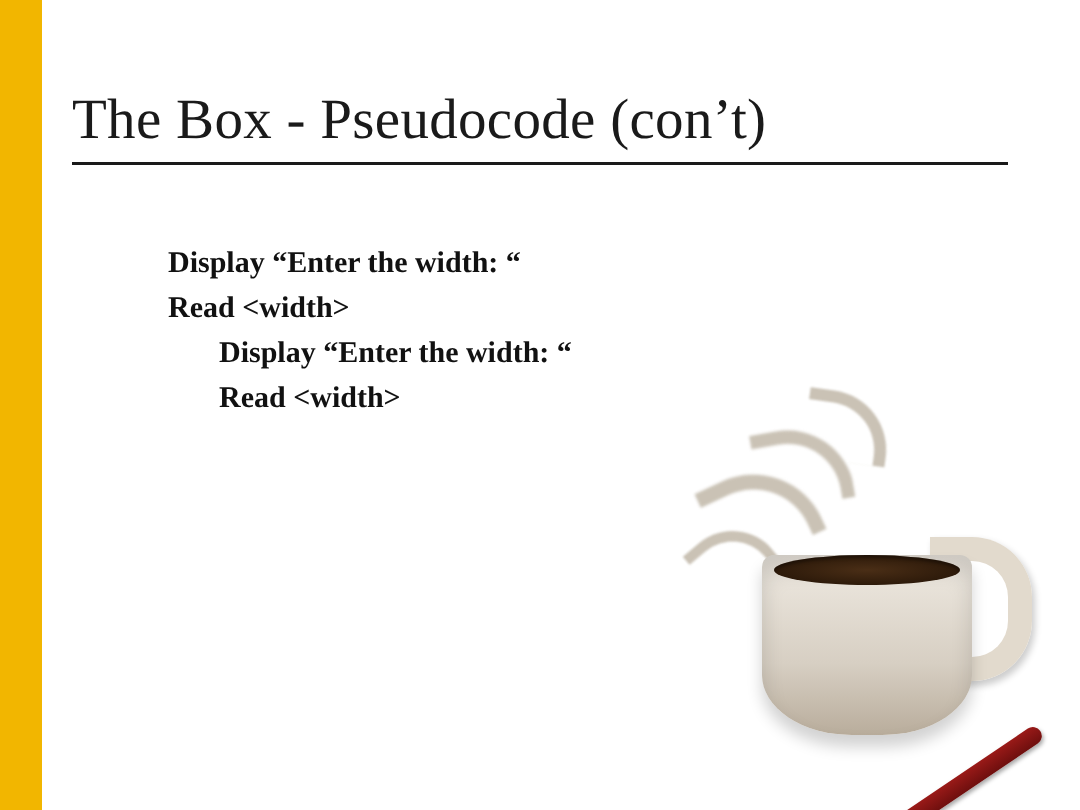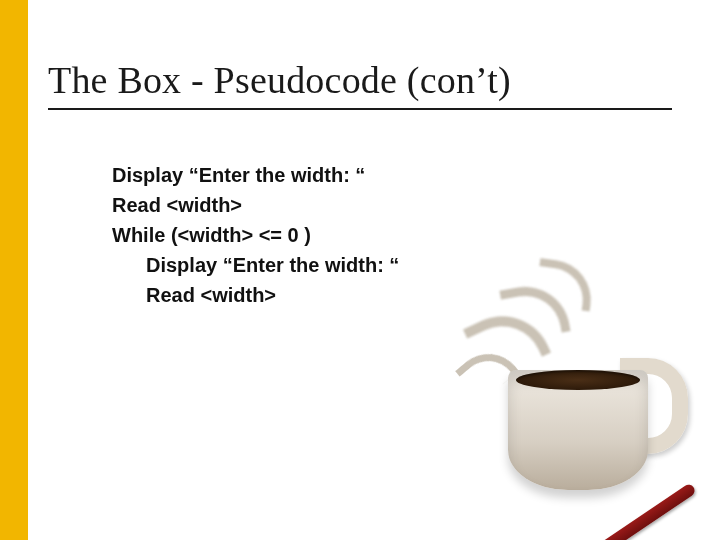--- a/index.html
+++ b/index.html
@@ -1,20 +1,20 @@
 <!DOCTYPE html>
 <html><head>
 <meta charset="utf-8">
 <style>
   html,body{margin:0;padding:0;width:720px;height:540px;background:#fff;font-family:"Times New Roman",Times,serif;overflow:hidden}
   .slide{position:relative;width:720px;height:512px}
   .sidebar{position:absolute;left:0;top:0;width:28px;height:540px;background:#f2b600}
   .title{position:absolute;left:48px;top:58px;font-size:38px;color:#1a1a1a;letter-spacing:.2px}
   .hr{position:absolute;left:48px;top:108px;width:624px;height:2px;background:#1a1a1a}
-  .body{position:absolute;left:112px;top:160px;font-family:Liberation Sans, sans-serif;font-size:20px;font-weight:700;color:#111;line-height:1.5}
+  .body{position:absolute;left:112px;top:160px;font-family:Liberation Serif, serif;font-size:20px;font-weight:700;color:#111;line-height:1.5}
   .body .indent{padding-left:34px}
   
   .art{position:absolute;right:22px;bottom:12px;width:260px;height:240px;pointer-events:none}
   .mug{position:absolute;right:50px;bottom:10px;width:140px;height:120px;border-radius:8px 8px 60px 60px/8px 8px 40px 40px;background:linear-gradient(180deg,#efeae2 0%,#d7cfc3 60%,#b9ad9c 100%);box-shadow:inset 0 10px 14px rgba(0,0,0,.15),0 8px 10px rgba(0,0,0,.18)}
   .mug::before{content:"";position:absolute;left:8px;top:0;width:124px;height:20px;border-radius:50%;background:radial-gradient(ellipse at center,#4a2e16 0%,#2d1a0a 70%);box-shadow:0 2px 2px rgba(0,0,0,.3) inset}
   .handle{position:absolute;right:10px;bottom:46px;width:52px;height:64px;border:16px solid #e2dacd;border-left:none;border-radius:0 40px 40px 0;box-shadow:2px 3px 5px rgba(0,0,0,.2)}
   .steam{position:absolute;right:86px;bottom:118px;width:160px;height:140px}
   .steam span{position:absolute;width:60px;height:48px;border:10px solid rgba(180,168,150,.7);border-bottom:none;border-left:none;border-radius:0 50px 0 0;filter:blur(1px)}
   .steam span:nth-child(1){left:20px;top:70px;transform:rotate(-25deg)}
   .steam span:nth-child(2){left:48px;top:40px;transform:rotate(-10deg) scale(.9)}
@@ -28,21 +28,20 @@
 
 <div class="slide">
   <div class="sidebar"></div>
 
   <div class="title">The Box - Pseudocode (con’t)</div>
   <div class="hr"></div>
 
   <div class="body">
     <div>Display “Enter the width:  “</div>
     <div>Read &lt;width&gt;</div>
-    <div>While (&lt;width&gt;  &lt;=  0 )</div>
     <div class="indent">Display “Enter the width:  “</div>
     <div class="indent">Read &lt;width&gt;</div>
   </div>
 
   <div class="art">
     <div class="steam">
       <span></span>
         <span></span>
         <span></span>
         <span></span>

